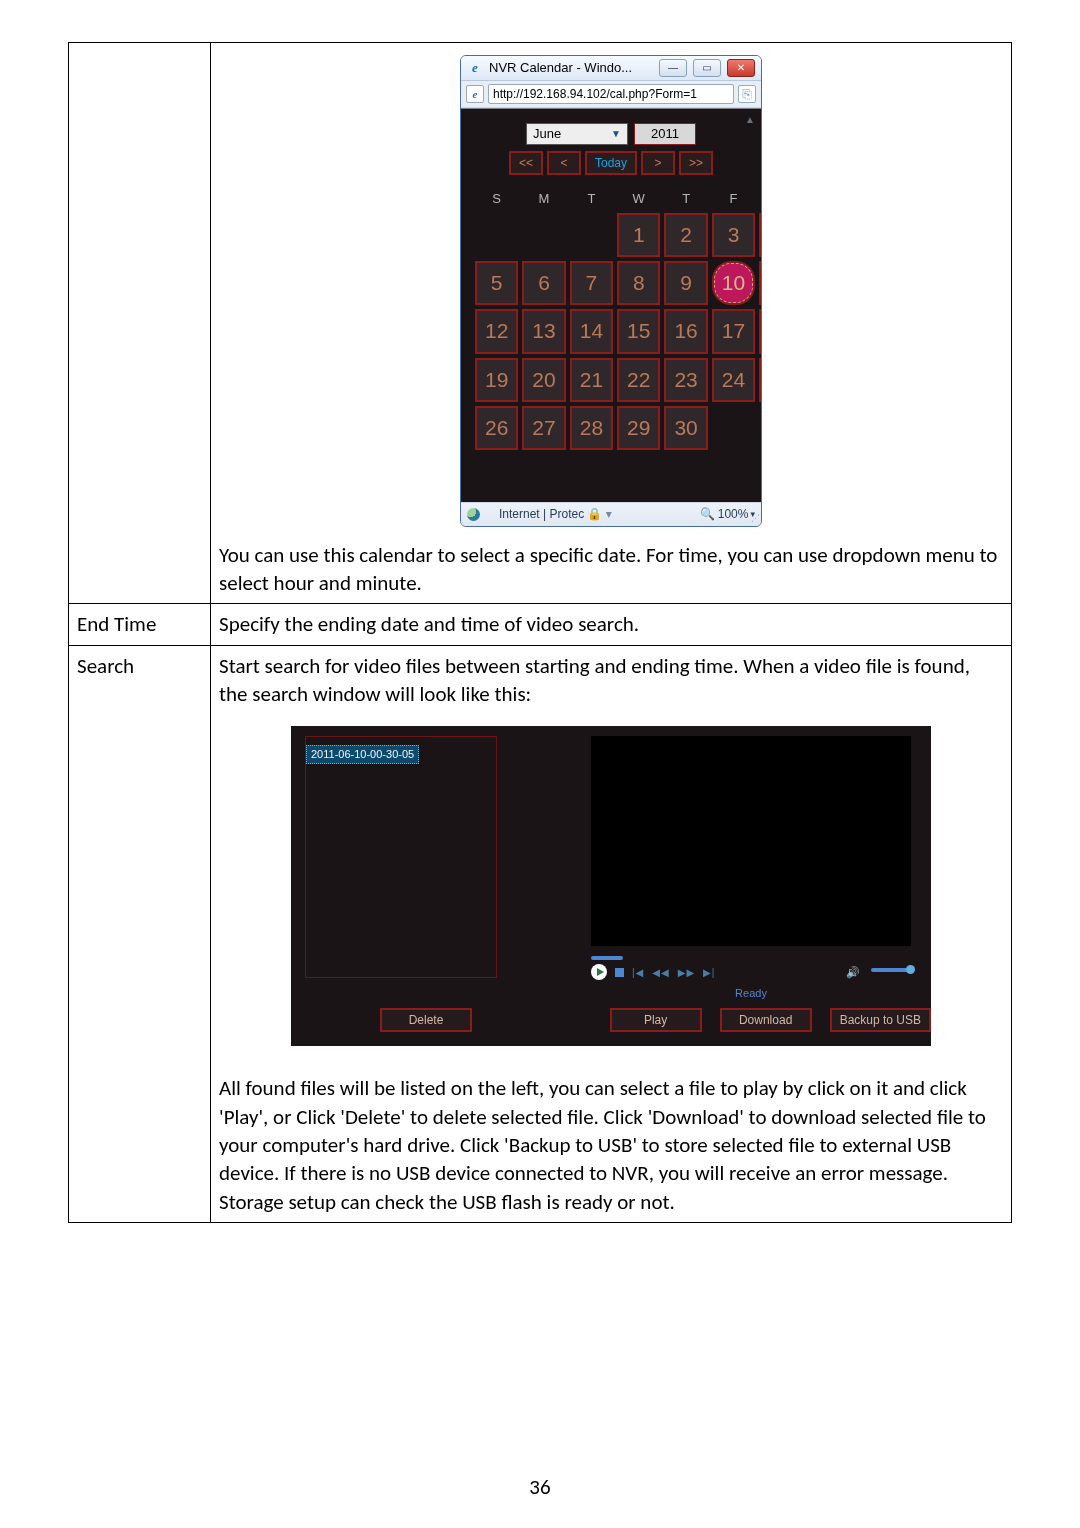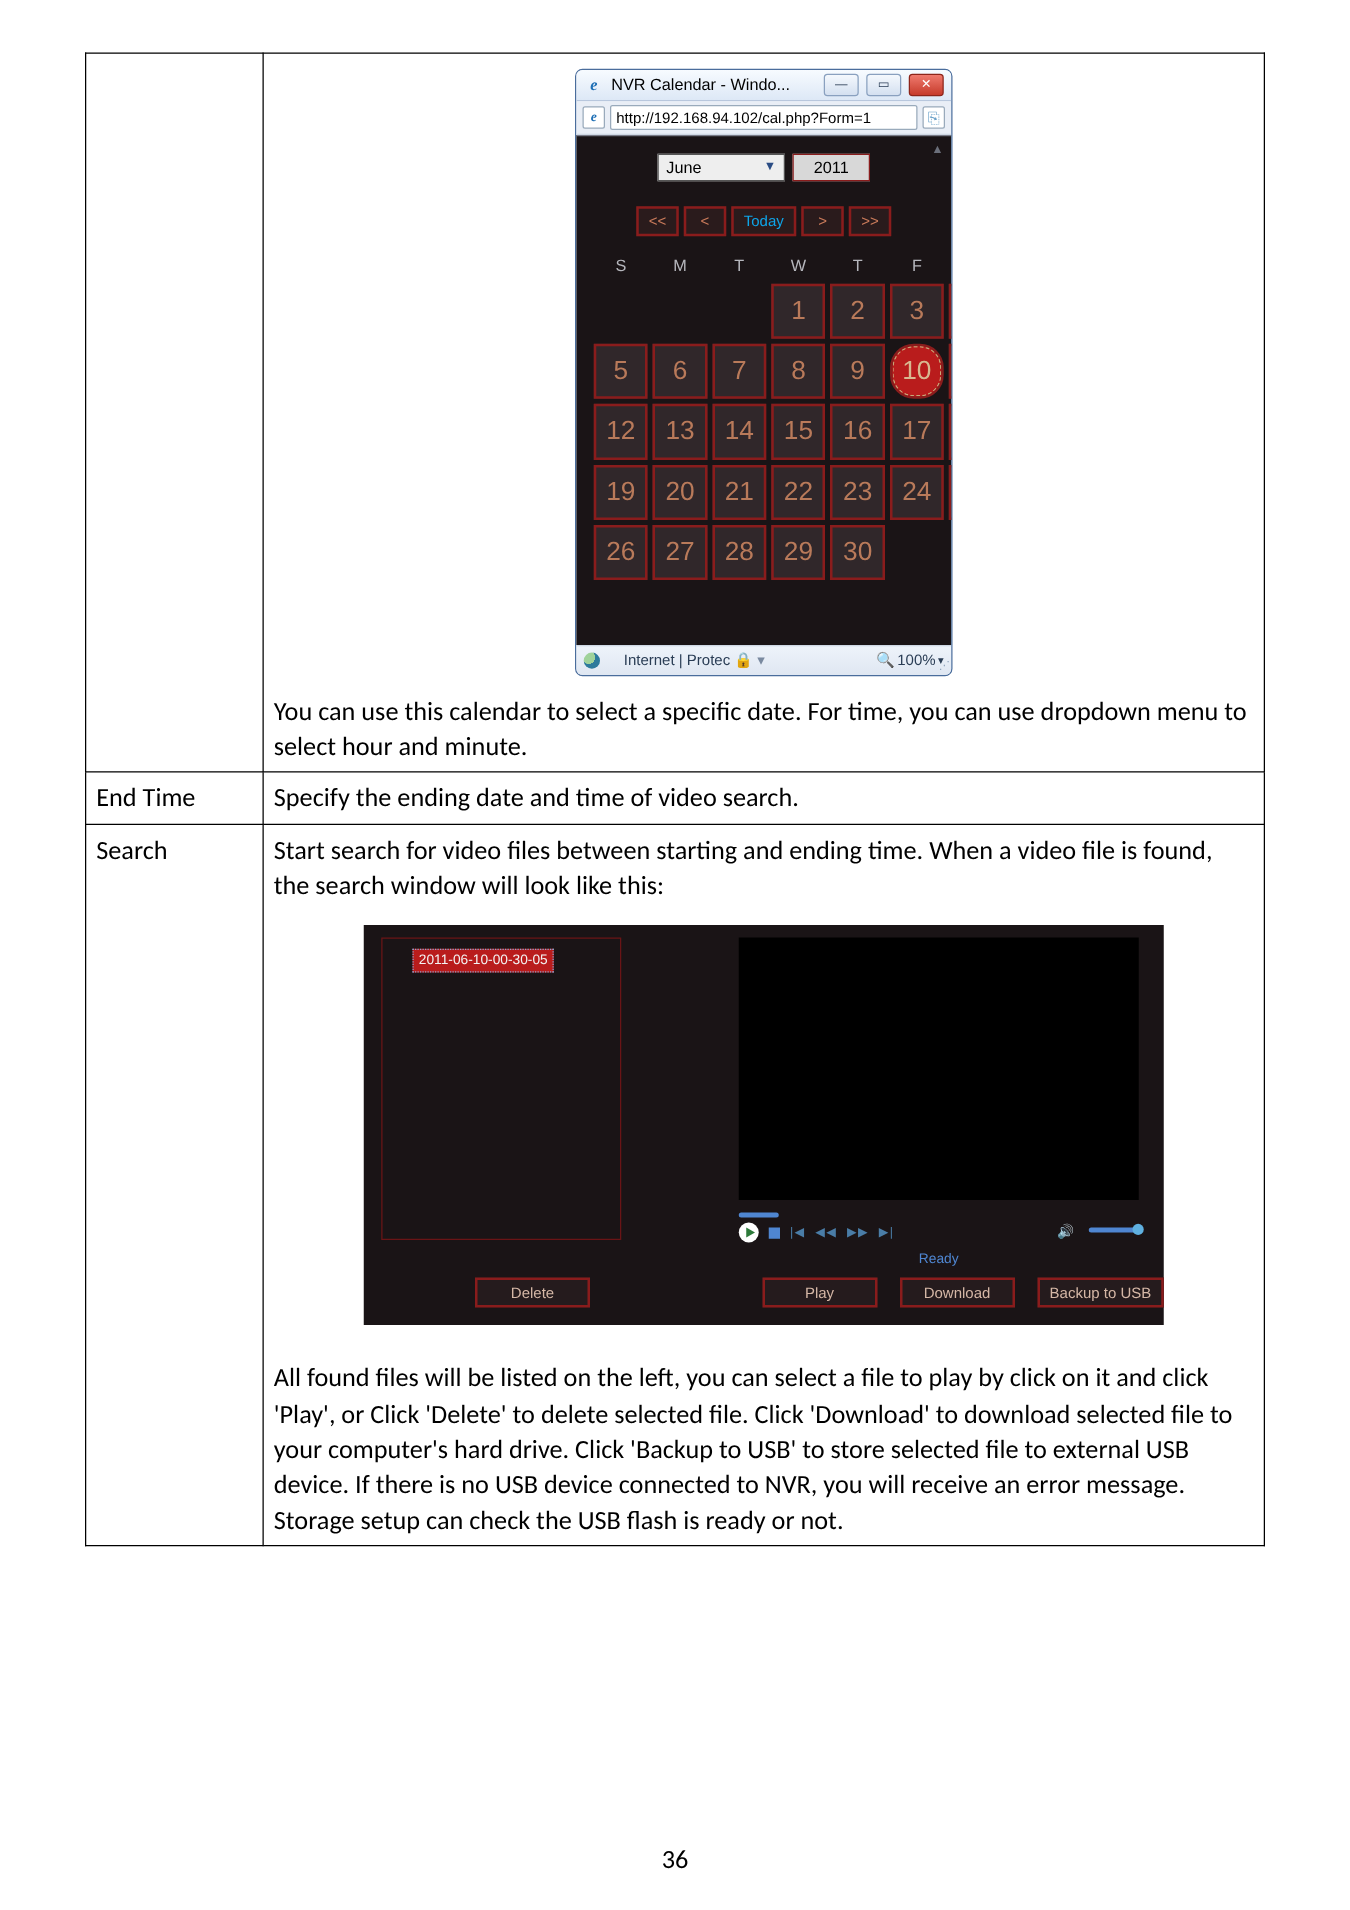--- a/index.html
+++ b/index.html
@@ -96,21 +96,21 @@
   .calbody {
     background:#1a1416;
     color:#c7a9a9;
     padding:14px 10px 10px 10px;
     position:relative;
     border-top:1px solid #7a7c88;
   }
   .calbody .scroll-up {
     position:absolute; top:4px; right:6px; font-size:10px; color:#6b6f7a;
   }
-  .navrow { display:flex; justify-content:center; gap:6px; margin-bottom:20px; }
+  .navrow { display:flex; justify-content:center; gap:6px; margin-bottom:6px; }
   .month-sel, .year-box {
     background:#eee; color:#000; font-size:13px;
     border:1px solid #555; height:20px;
     display:inline-flex; align-items:center; padding:0 6px;
   }
   .month-sel { width:88px; justify-content:space-between; }
   .month-sel .tri { font-size:10px; color:#2a4c84; }
   .year-box { width:48px; justify-content:center; border-color:#8a1c1c; background:#d8d8d8;}
   .navbtns { display:flex; justify-content:center; gap:4px; margin-bottom:10px;}
   .nvb {
@@ -128,21 +128,21 @@
   .caltable th {
     color:#b6b7bd; font-weight:normal; width:20px; text-align:center; font-size:13px;
   }
   .caltable td {
     width:20px; height:18px; text-align:center;
     background:#30272a; color:#b97a5a;
     border:2px solid #8a1c1c;
   }
   .caltable td.empty { background:transparent; border-color:transparent; }
   .caltable td.sel {
-    background:#b91c1c;
+    background:#be185d;
     outline:1px dashed #c7a97a;
     outline-offset:-3px;
     color:#d8b890;
     border-radius:19px;
   }
   .statusbar {
     display:flex; align-items:center; gap:19px;
     background:linear-gradient(#eef3fa,#dfe7f2);
     border-top:1px solid #cfd8e4;
     padding:3px 6px; font-size:12px; color:#2a3d55;
@@ -170,24 +170,23 @@
     position:relative;
     font-family:"Segoe UI", Tahoma, sans-serif;
   }
   .filecol {
     position:absolute; left:14px; top:10px;
     width:190px; height:240px;
     border:1px solid #6a1416;
   }
   .file-item {
     font-size:11px; color:#f3f3f3;
-    background:#b91c1c; padding:1px 4px;
+    background:#0c4a6e; padding:1px 4px;
     border:1px dotted #8fa2d0;
     display:inline-block;
-    margin-left:24px;
   }
   .video {
     position:absolute; right:20px; top:10px;
     width:320px; height:210px;
     background:#000;
   }
   .pctrl {
     position:absolute; right:20px; top:230px;
     width:320px; height:34px;
   }

